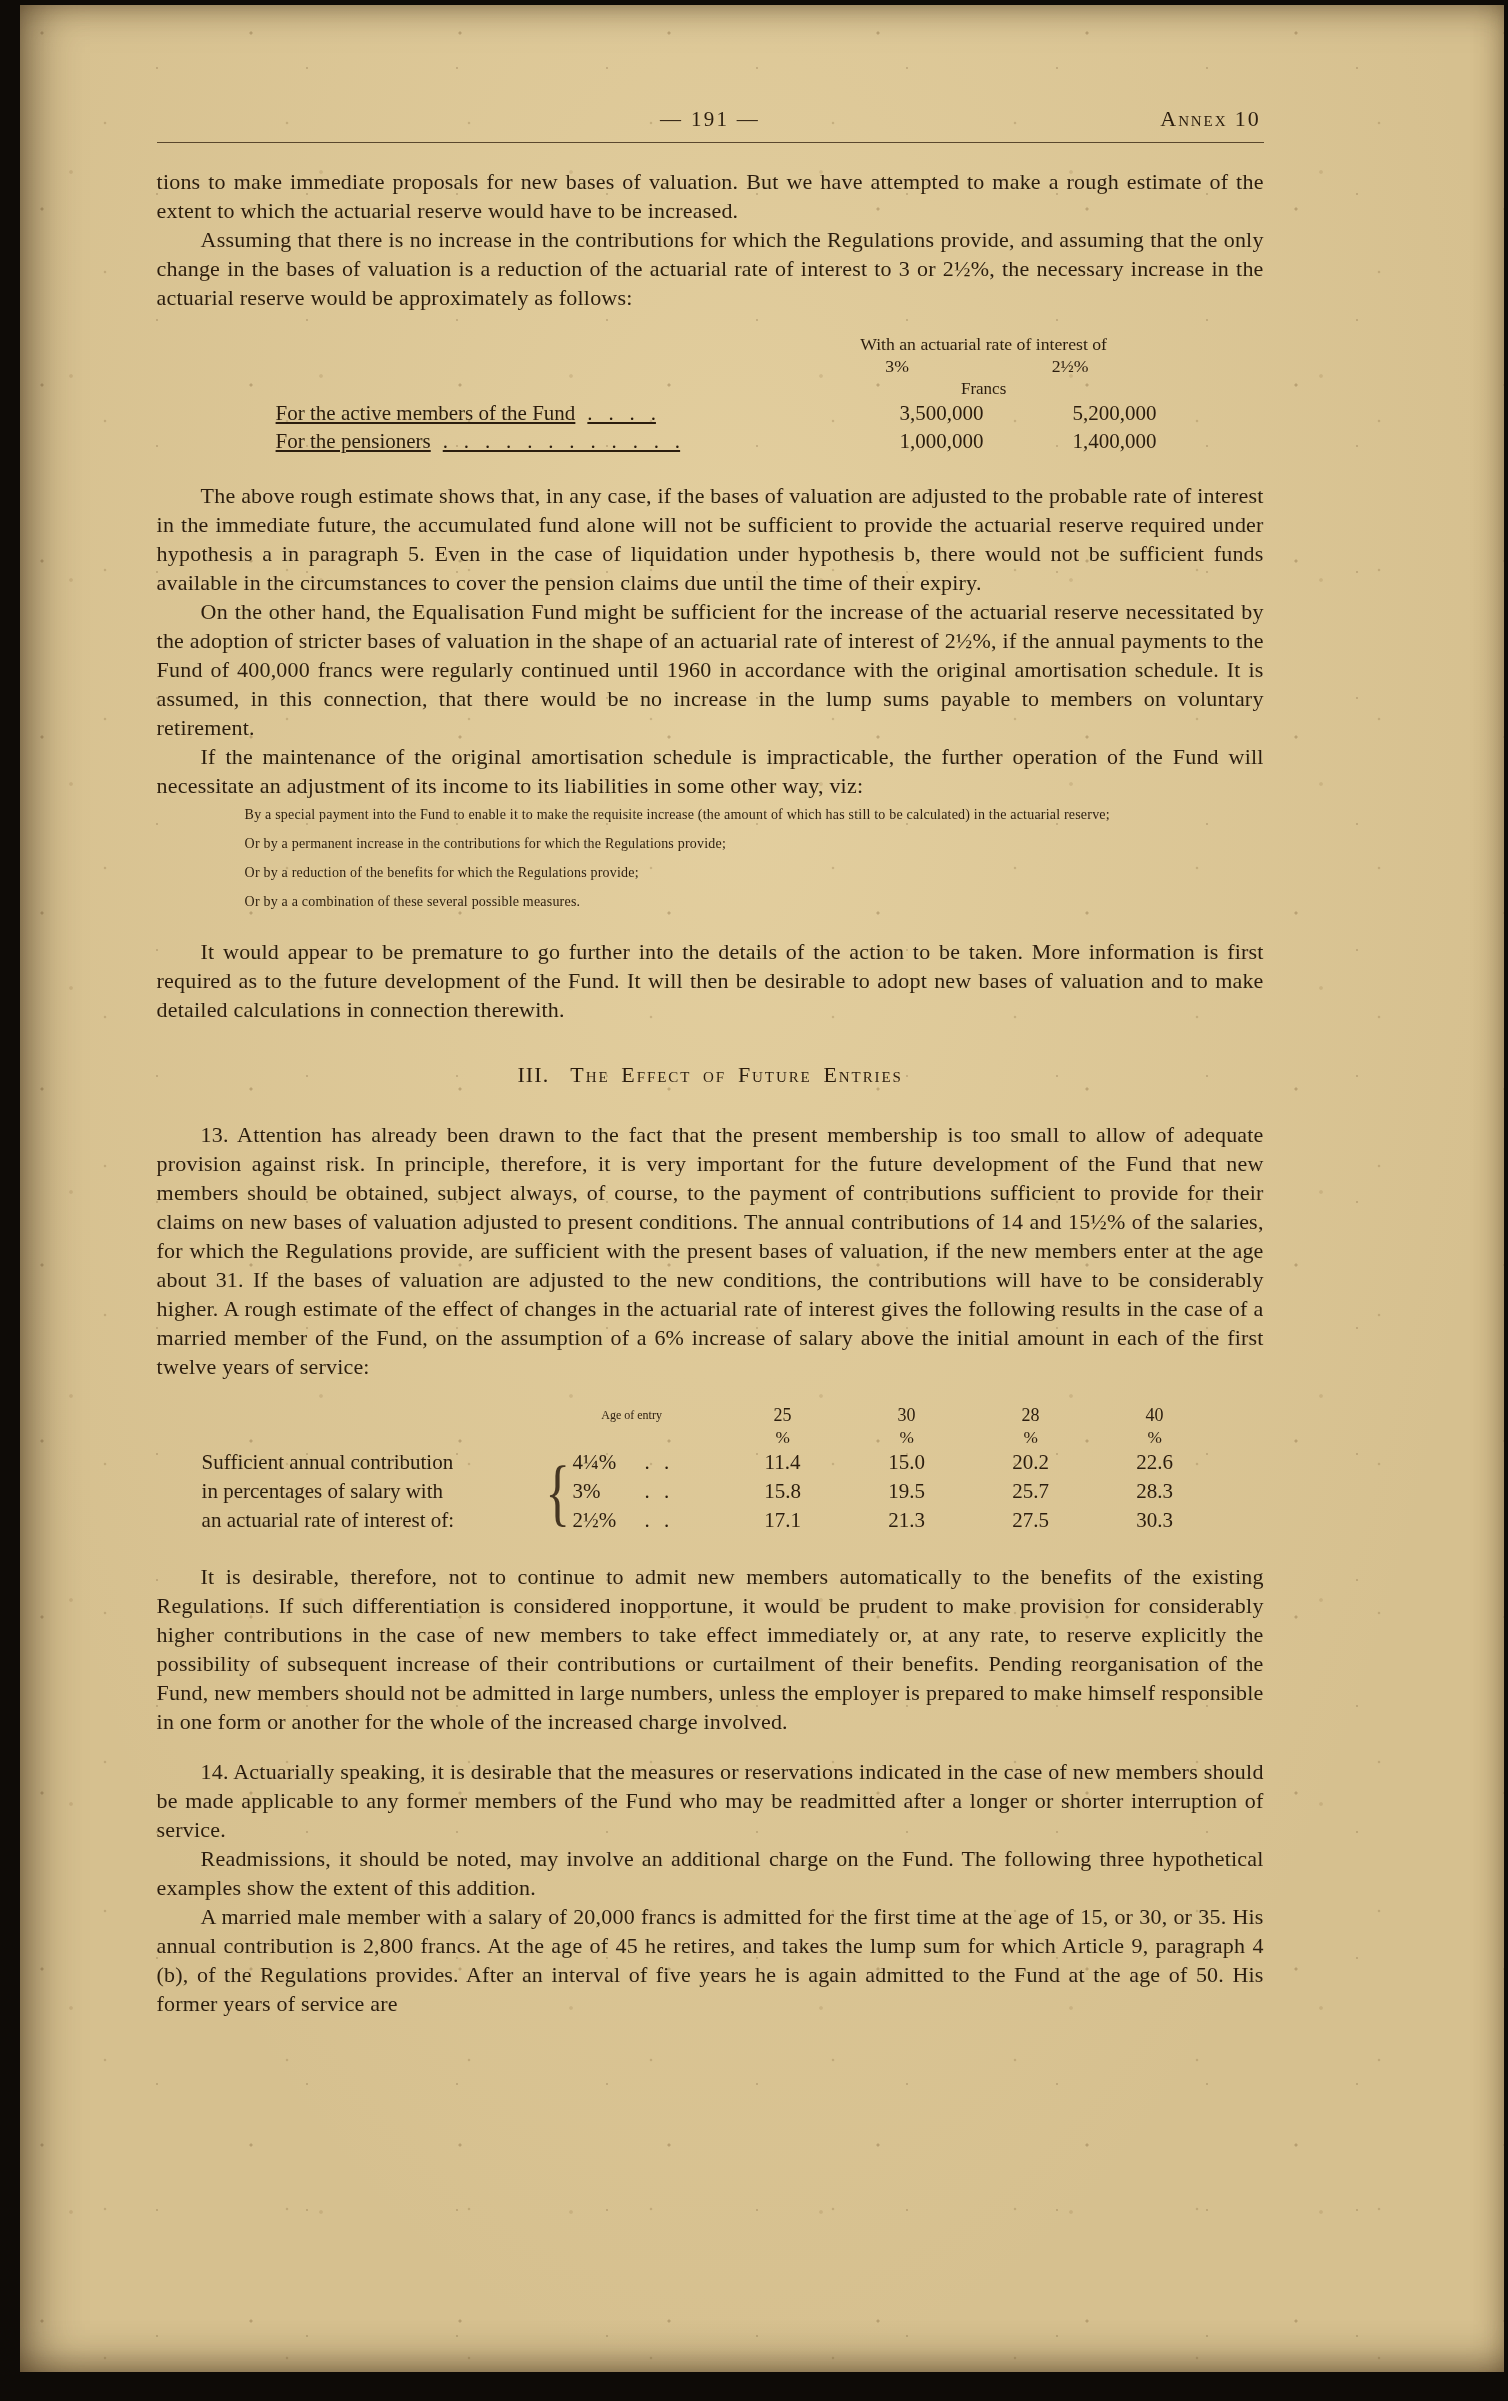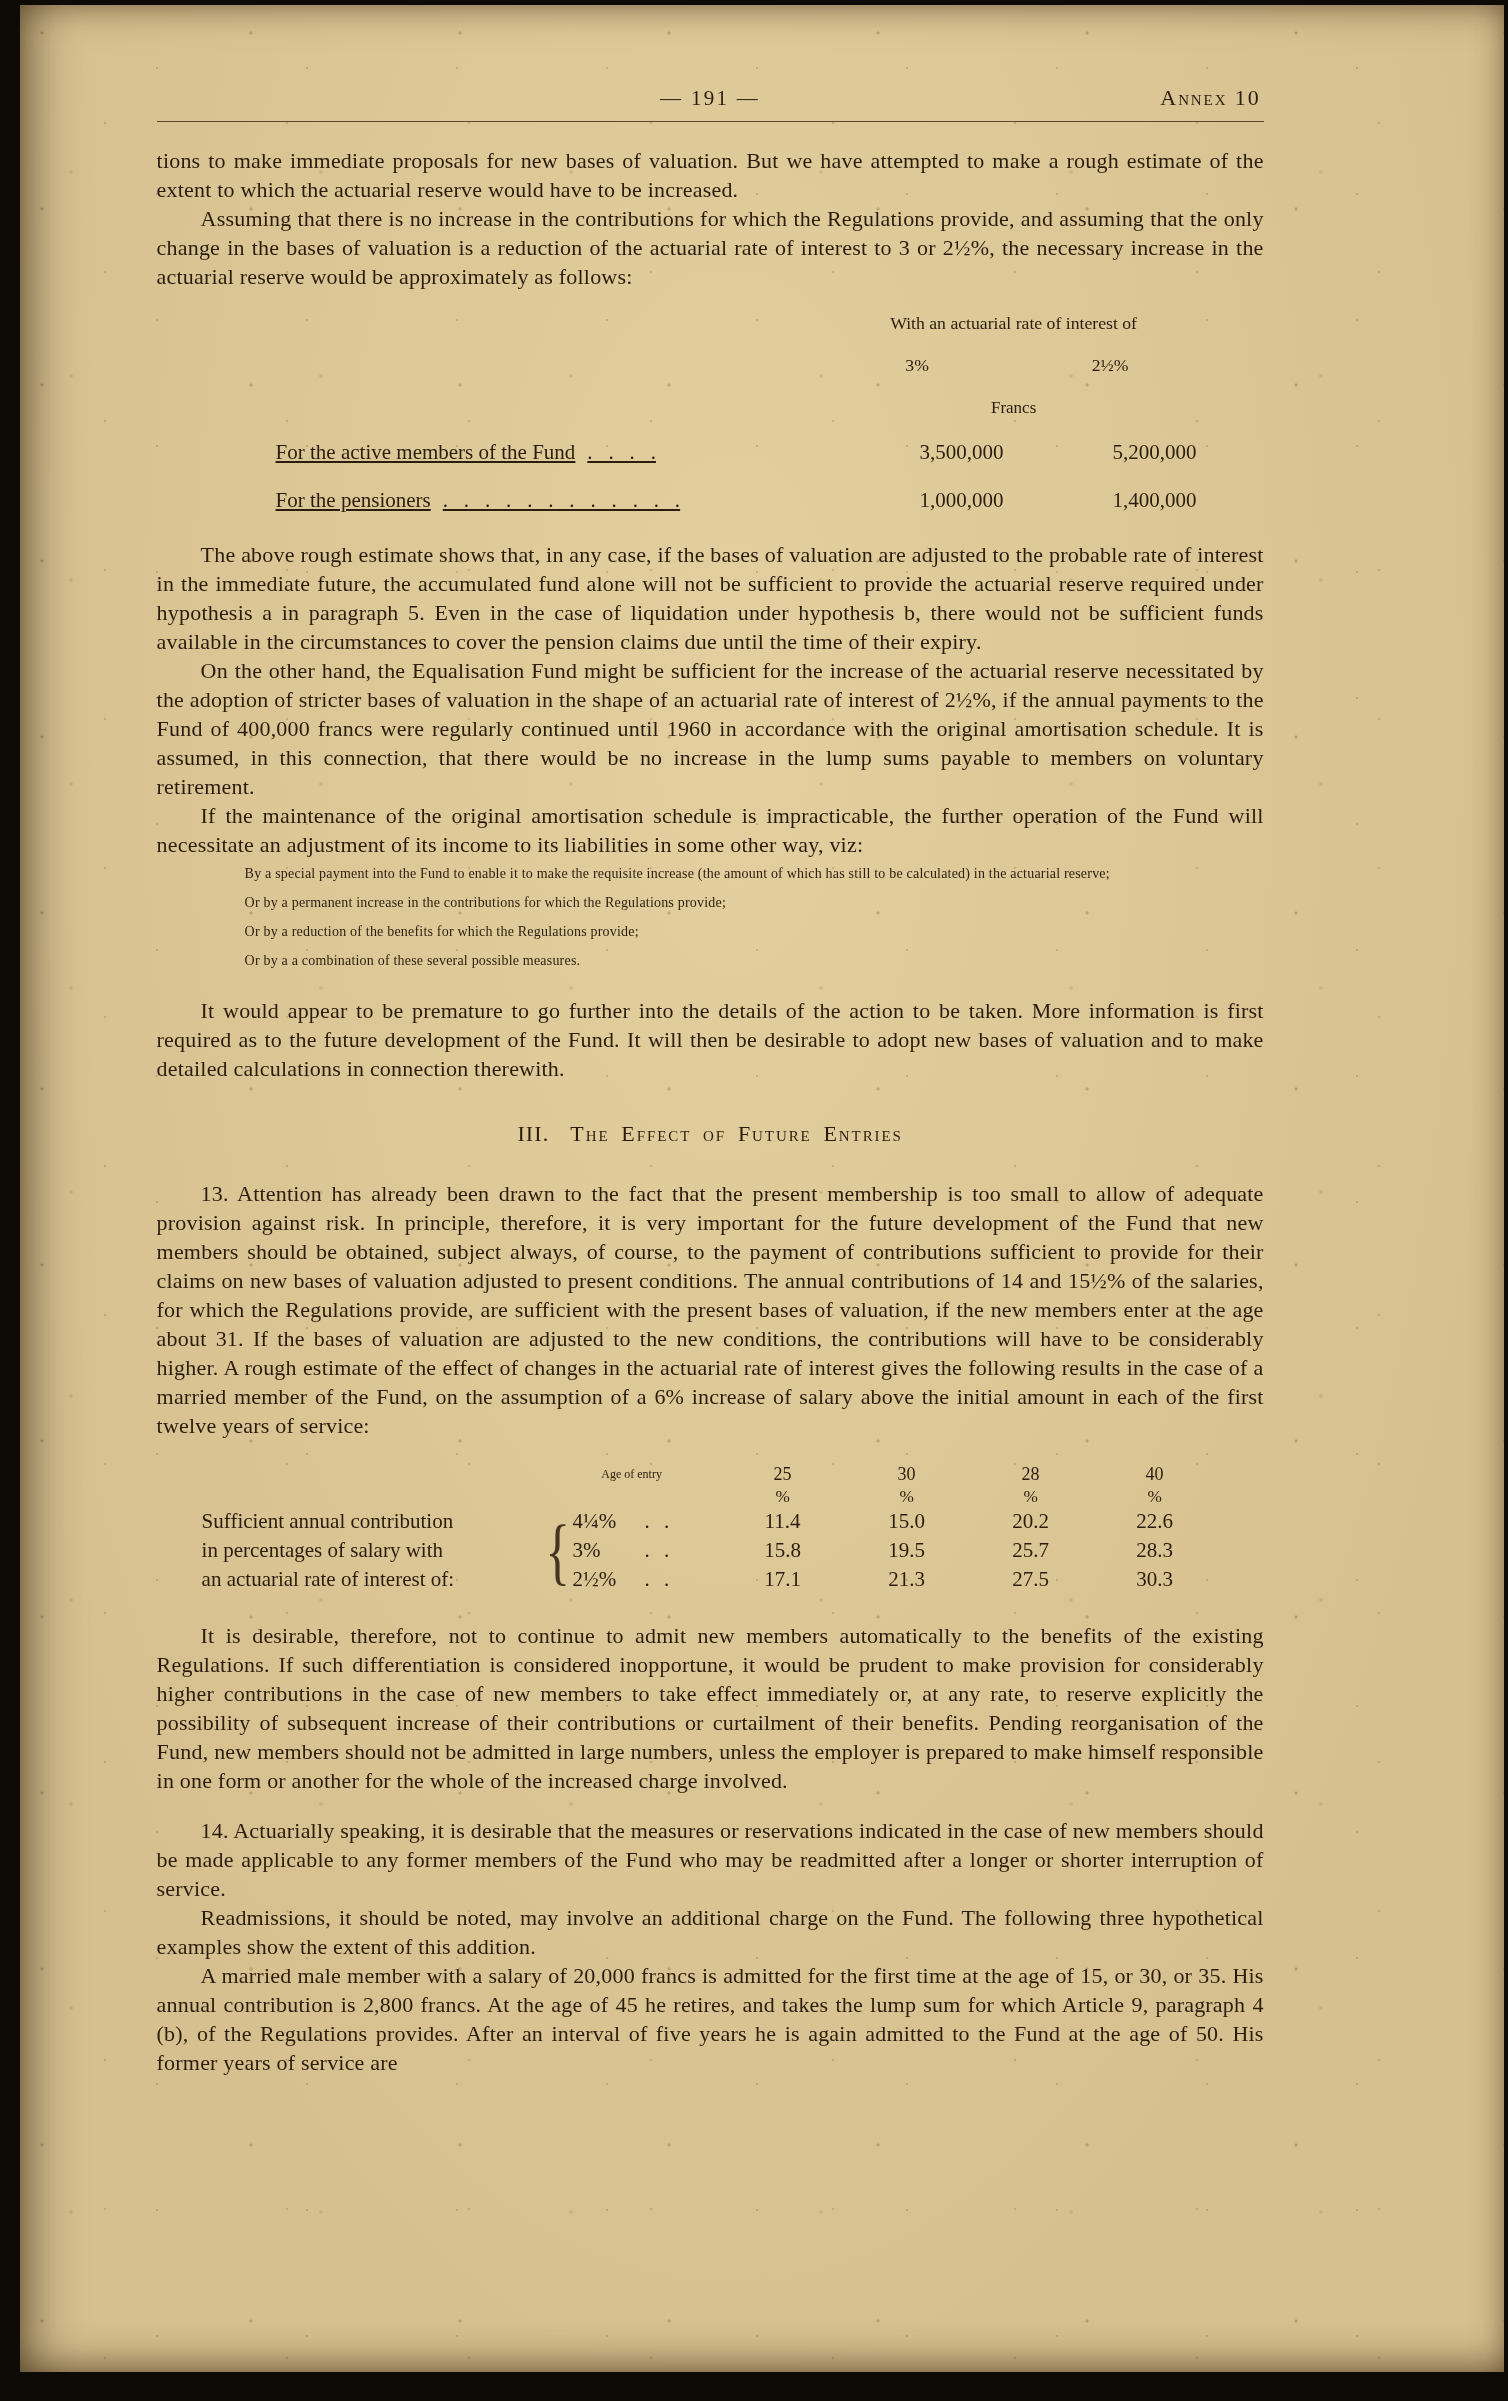--- a/index.html
+++ b/index.html
@@ -20,41 +20,41 @@
     background-size:209px 176px,182px 149px,150px 126px,250px 204px,100% 100%;
     box-shadow:
       inset 22.6px 0 53px -16.6px rgba(44,28,11,.65),
       inset -13.6px 0 35px -18px rgba(70,50,22,.45),
       inset 0 -21px 42px -19.6px rgba(70,50,22,.50),
       inset 0 16.6px 33px -21px rgba(70,50,22,.35);
     color:#2b1d0e;
   }
   .text-col{position:absolute;left:137px;top:0;width:1107px;}
 
-  .header{position:relative;height:32px;margin-top:81px;font-size:21px;}
+  .header{position:relative;height:32px;margin-top:102px;font-size:21px;}
   .page-num{position:absolute;left:0;right:0;text-align:center;letter-spacing:2.3px;}
   .annex{position:absolute;right:3px;top:-0.8px;font-variant:small-caps;letter-spacing:1.9px;font-size:22px;}
   .rule{border-top:1.5px solid rgba(52,34,15,.78);margin:3px 0 24px 0;}
 
   .para{
     margin:0;font-size:22px;line-height:29px;text-align:justify;
     text-indent:44px;letter-spacing:0.2px;
   }
   .noindent{text-indent:0;}
   .gap-top{margin-top:21px;}
   .list-item{
     margin:0 8px 0 44px;font-size:14px;line-height:29px;text-align:justify;
     text-indent:44px;letter-spacing:0.2px;
   }
 
   
   .table1{
     margin:21px 0 26px 119px;
     display:grid;grid-template-columns:535px 173px 173px;
-    font-size:21px;line-height:28px;gap:20px;
+    font-size:21px;line-height:28px;
   }
   .t1-header{grid-column:2/4;text-align:center;font-size:17.7px;line-height:22.6px;}
   .t1-col{text-align:center;font-size:17.7px;line-height:22.6px;}
   .t1-unit{grid-column:2/4;text-align:center;font-size:17px;line-height:21px;}
   .t1-label{white-space:nowrap;text-decoration:underline;}
   .t1-val{text-align:right;}
   .leader{word-spacing:10.6px;margin-left:12px;}
 
   
   .section-heading{

